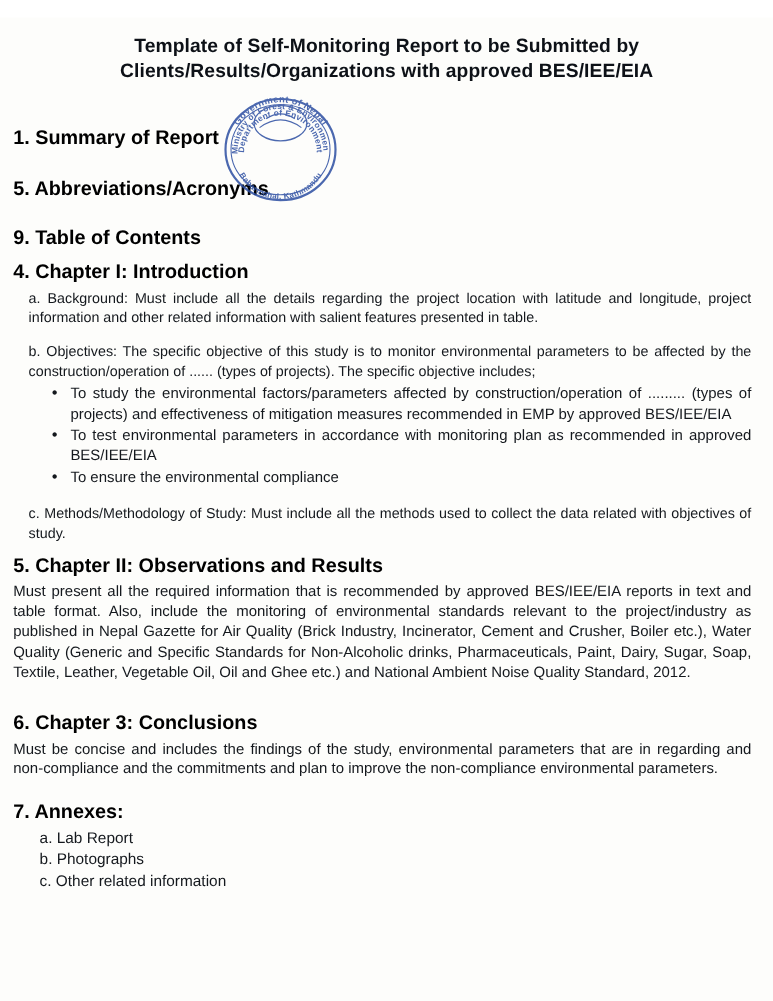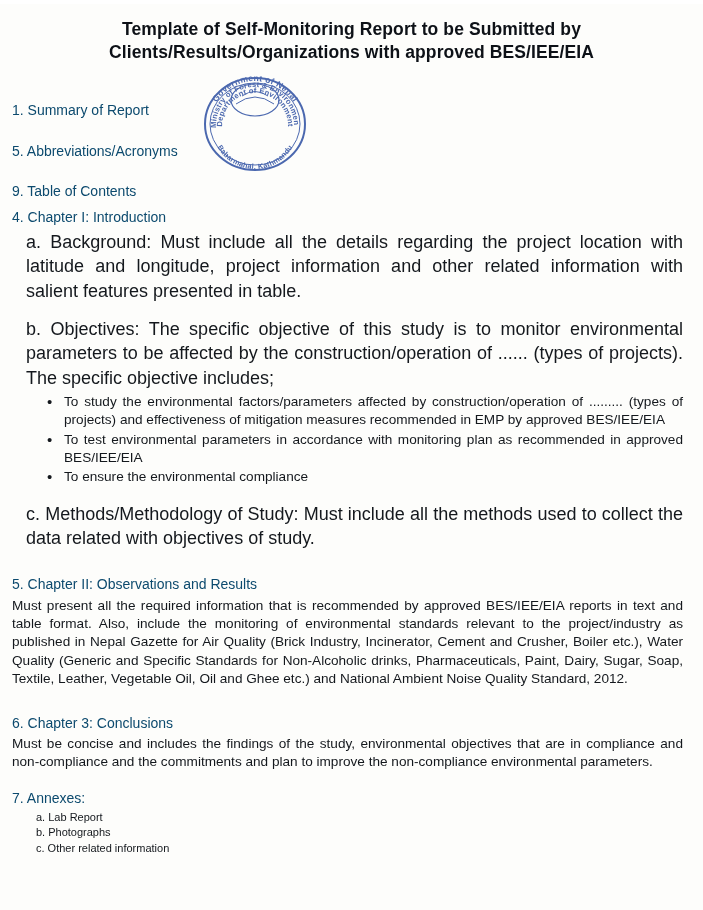--- a/index.html
+++ b/index.html
@@ -17,51 +17,51 @@
   }
   .page {
     position: relative;
     width: 703px;
     height: 910px;
     padding: 0;
     box-sizing: border-box;
     background: #fdfdfb;
   }
   .doc-title {
-    margin: 4px;
+    margin: 16px;
     padding: 14px 34px 0 34px;
     text-align: center;
     font-size: 17.5px;
     font-weight: bold;
     line-height: 1.32;
     letter-spacing: 0.1px;
     color: #0d1117;
   }
   .doc-title .line2 { display: block; }
 
   .content {
     padding: 0 20px 0 12px;
   }
   .heading {
-    font-size: 14px;
-    font-weight: normal;
+    font-size: 18px;
+    font-weight: bold;
     margin: 0;
     line-height: 1.25;
-    color: #0c4a6e;
+    color: #000000;
   }
   .h-summary { margin-top: 38px; }
   .h-abbrev  { margin-top: 23px; }
   .h-toc     { margin-top: 23px; }
   .h-ch1     { margin-top: 8px; }
-  .h-ch2     { margin-top: 26px; }
+  .h-ch2     { margin-top: 10px; }
   .h-ch3     { margin-top: 26px; }
   .h-annex   { margin-top: 18px; }
 
   .sub {
-    font-size: 18px;
+    font-size: 13px;
     line-height: 1.35;
     text-align: justify;
     margin: 4px 0 0 0;
     color: #14181d;
   }
   .sub.hang   { padding-left: 14px; }
   .block {
     font-size: 13.6px;
     line-height: 1.35;
     text-align: justify;
@@ -87,21 +87,21 @@
     left: -17px;
     top: -1px;
     font-size: 15px;
   }
   .annex-list {
     margin: 3px 0 0 0;
     padding-left: 24px;
     list-style: none;
   }
   .annex-list li {
-    font-size: 11px;
+    font-size: 14px;
     line-height: 1.38;
     color: #14181d;
   }
 
   
   .stamp {
     position: absolute;
     left: 190px;
     top: 60px;
     width: 130px;
@@ -173,21 +173,21 @@
       <li>To test environmental parameters in accordance with monitoring plan as recommended in approved BES/IEE/EIA</li>
       <li>To ensure the environmental compliance</li>
     </ul>
 
     <p class="sub hang" style="margin-top:15px;">c. Methods/Methodology of Study: Must include all the methods used to collect the data related with objectives of study.</p>
 
     <p class="heading h-ch2">5. Chapter II: Observations and Results</p>
     <p class="block">Must present all the required information that is recommended by approved BES/IEE/EIA reports in text and table format. Also, include the monitoring of environmental standards relevant to the project/industry as published in Nepal Gazette for Air Quality (Brick Industry, Incinerator, Cement and Crusher, Boiler etc.), Water Quality (Generic and Specific Standards for Non-Alcoholic drinks, Pharmaceuticals, Paint, Dairy, Sugar, Soap, Textile, Leather, Vegetable Oil, Oil and Ghee etc.) and National Ambient Noise Quality Standard, 2012.</p>
 
     <p class="heading h-ch3">6. Chapter 3: Conclusions</p>
-    <p class="block">Must be concise and includes the findings of the study, environmental objectives that are in compliance and non-compliance and the commitments and plan to improve the non-compliance environmental parameters.</p>
+    <p class="block">Must be concise and includes the findings of the study, environmental parameters that are in regarding and non-compliance and the commitments and plan to improve the non-compliance environmental parameters.</p>
 
     <p class="heading h-annex">7. Annexes:</p>
     <ul class="annex-list">
       <li>a. Lab Report</li>
       <li>b. Photographs</li>
       <li>c. Other related information</li>
     </ul>
 
   </div>
 </div>

